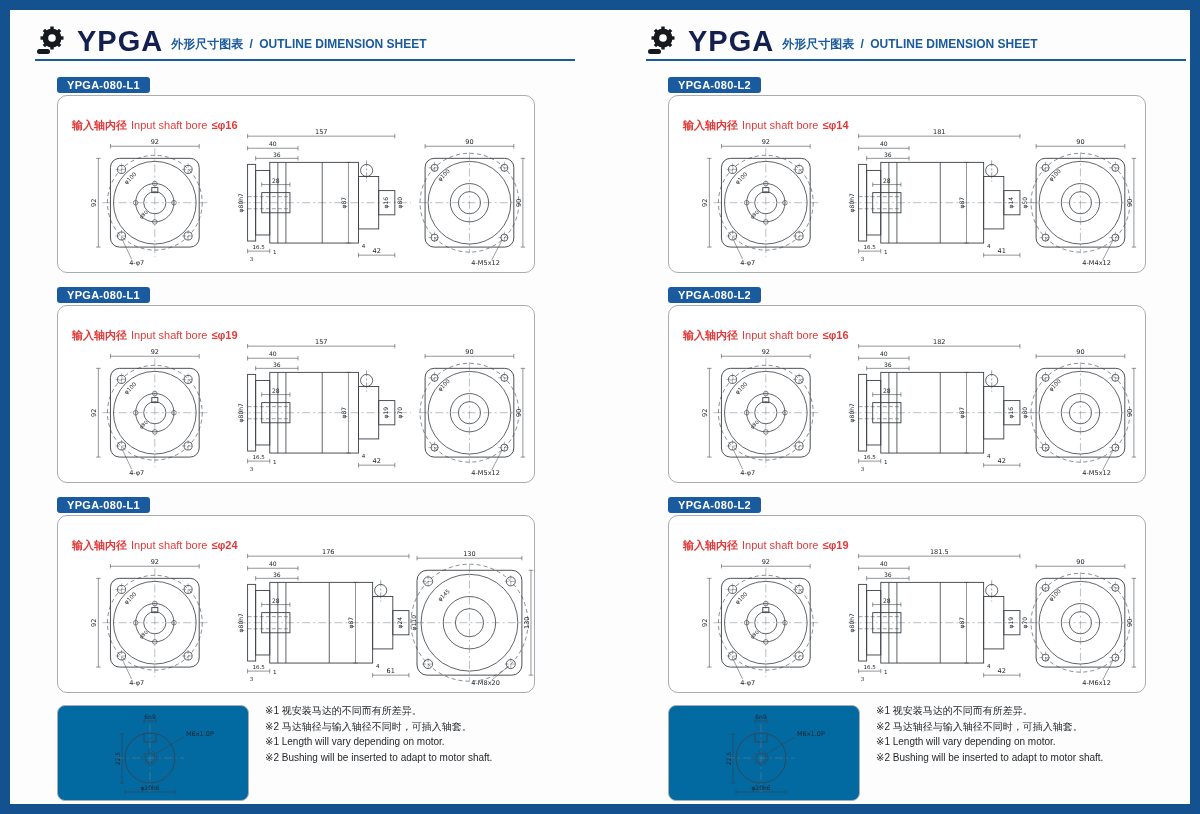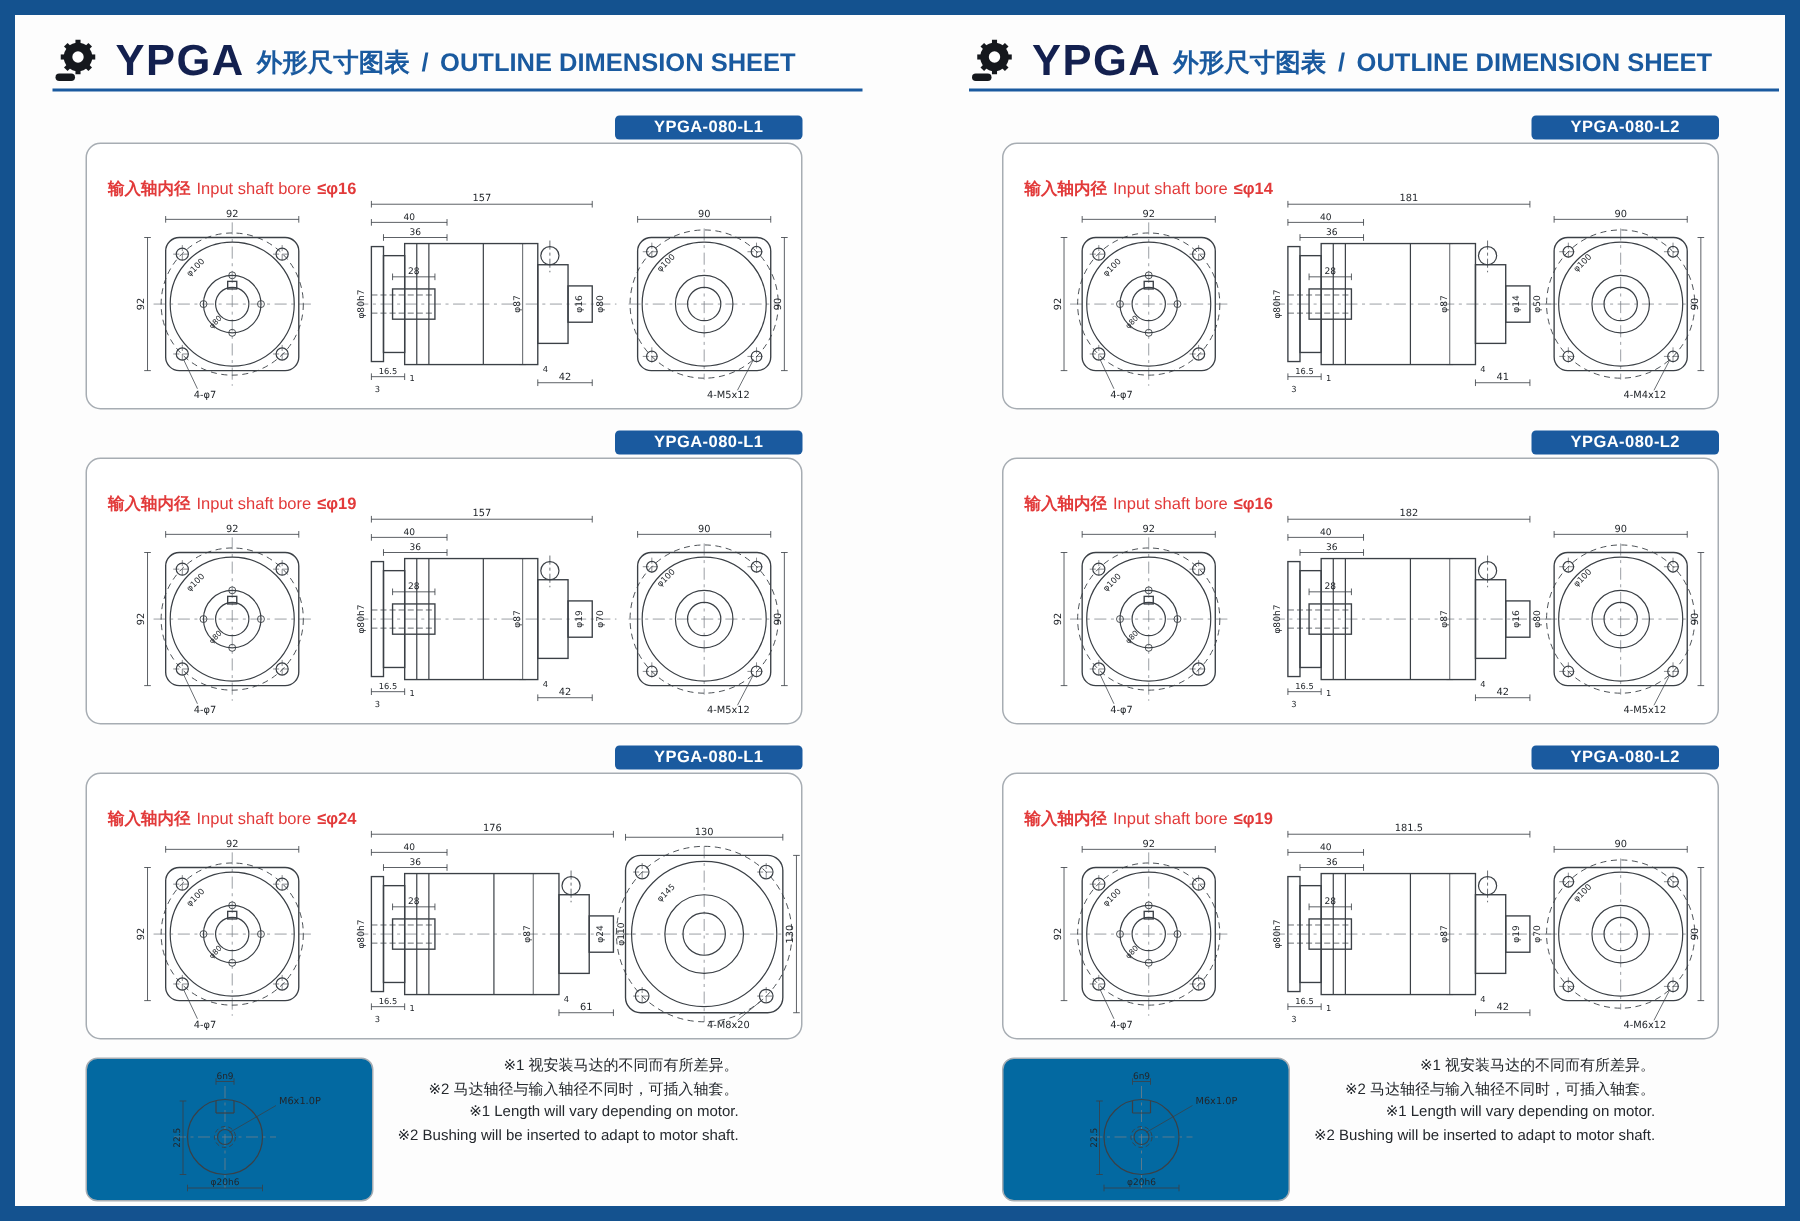--- a/index.html
+++ b/index.html
@@ -2,32 +2,32 @@
 <html><head>
 <meta charset="utf-8">
 <style>
   html,body{margin:0;padding:0;}
   body{
     width:1200px;height:814px;position:relative;
     background:#14528f;
     font-family:"Liberation Sans","DejaVu Sans",sans-serif;
     overflow:hidden;
   }
-  .content{position:absolute;left:10px;top:10px;width:1180px;height:794px;background:#fdfdfd;text-align:right;}
+  .content{position:absolute;left:10px;top:10px;width:1180px;height:794px;background:#fdfdfd;}
   .col{position:absolute;top:8px;width:540px;}
   #col-left{left:25px;}
   #col-right{left:636px;}
   .hdr{display:flex;align-items:flex-end;gap:8px;border-bottom:2px solid #1a5a9f;padding-bottom:3px;margin-bottom:14px;height:38px;}
   .gear{display:inline-block;line-height:0;}
   .logo{font-size:29px;font-weight:800;color:#13204f;letter-spacing:1px;line-height:1;}
-  .sub{color:#1a5a9f;font-weight:700;font-size:17px;padding-bottom:3px;white-space:nowrap;}
+  .sub{color:#1a5a9f;font-weight:700;font-size:12px;padding-bottom:3px;white-space:nowrap;}
   .sub span{margin-right:3px;}
   .panel{margin-left:22px;width:478px;margin-bottom:12px;}
   .tag{display:inline-block;background:#1a5a9f;color:#fff;font-size:11px;font-weight:700;
-       padding:2px 26px;border-radius:3px;margin-bottom:2px;letter-spacing:.3px;}
+       padding:2px 10px;border-radius:3px;margin-bottom:2px;letter-spacing:.3px;}
   .box{border:1.5px solid #a7adb3;border-radius:10px;height:176px;position:relative;background:#fff;overflow:hidden;}
   .bore-note{position:absolute;left:14px;top:22px;color:#e23a3a;font-size:11px;white-space:nowrap;}
   .bore-note .cn{font-weight:700;margin-right:4px;}
   .bore-note .lim{font-weight:700;margin-left:4px;}
   svg.drawing{display:block;width:100%;margin-top:22px;}
   svg text{font-family:"DejaVu Sans","Liberation Sans",sans-serif;}
   .bottom{display:flex;gap:16px;margin-left:22px;margin-top:4px;align-items:flex-start;}
   .shaft-box{width:190px;height:94px;border:1.5px solid #a7adb3;border-radius:8px;background:#0369a1;flex:0 0 auto;}
   .shaft-box svg{display:block;width:100%;height:100%;}
   .notes{font-size:10px;color:#24282d;line-height:1.55;margin-top:-2px;}

